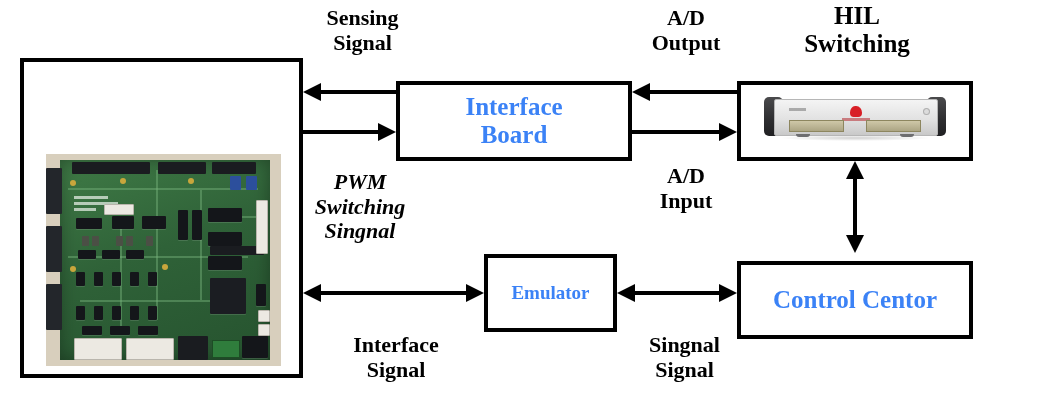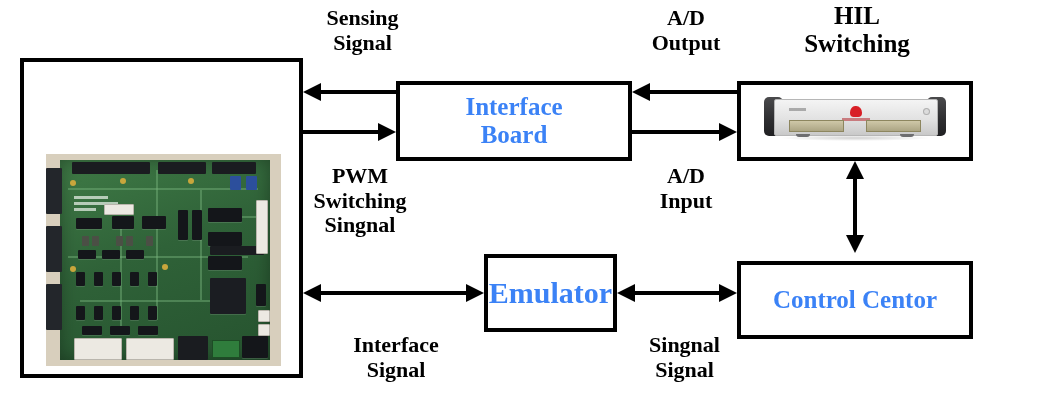--- a/index.html
+++ b/index.html
@@ -234,21 +234,21 @@
   .hil-foot.f1 { left: 22%; }
   .hil-foot.f2 { right: 22%; }
 
   
   #emulator-box {
     left: 484px;
     top: 254px;
     width: 133px;
     height: 78px;
   }
-  #emulator-box .box-label { font-size: 30px; text-align: center; }
+  #emulator-box .box-label { font-size: 19px; text-align: center; }
 
   
   #control-center-box {
     left: 737px;
     top: 253px;
     width: 236px;
     height: 78px;
     margin-top: 8px;
   }
   #control-center-box .box-label { font-size: 25px; }
@@ -444,21 +444,21 @@
   <div class="arrow-left" style="left:303px; top:284px;"></div>
   <div class="arrow-right" style="left:466px; top:284px;"></div>
 
   <div class="hline" style="left:634px; top:291px; width:86px;"></div>
   <div class="arrow-left" style="left:617px; top:284px;"></div>
   <div class="arrow-right" style="left:719px; top:284px;"></div>
 
   <div class="edge-label" style="left:300px; top:6px; width:125px;">Sensing
 Signal</div>
 
-  <div class="edge-label" style="left:295px; top:164px; width:130px;">PWM
+  <div class="edge-label" style="left:295px; top:170px; width:130px;font-style:italic;">PWM
 Switching
 Singnal</div>
 
   <div class="edge-label" style="left:631px; top:6px; width:110px;">A/D
 Output</div>
 
   <div class="edge-label" style="left:631px; top:164px; width:110px;">A/D
 Input</div>
 
 

